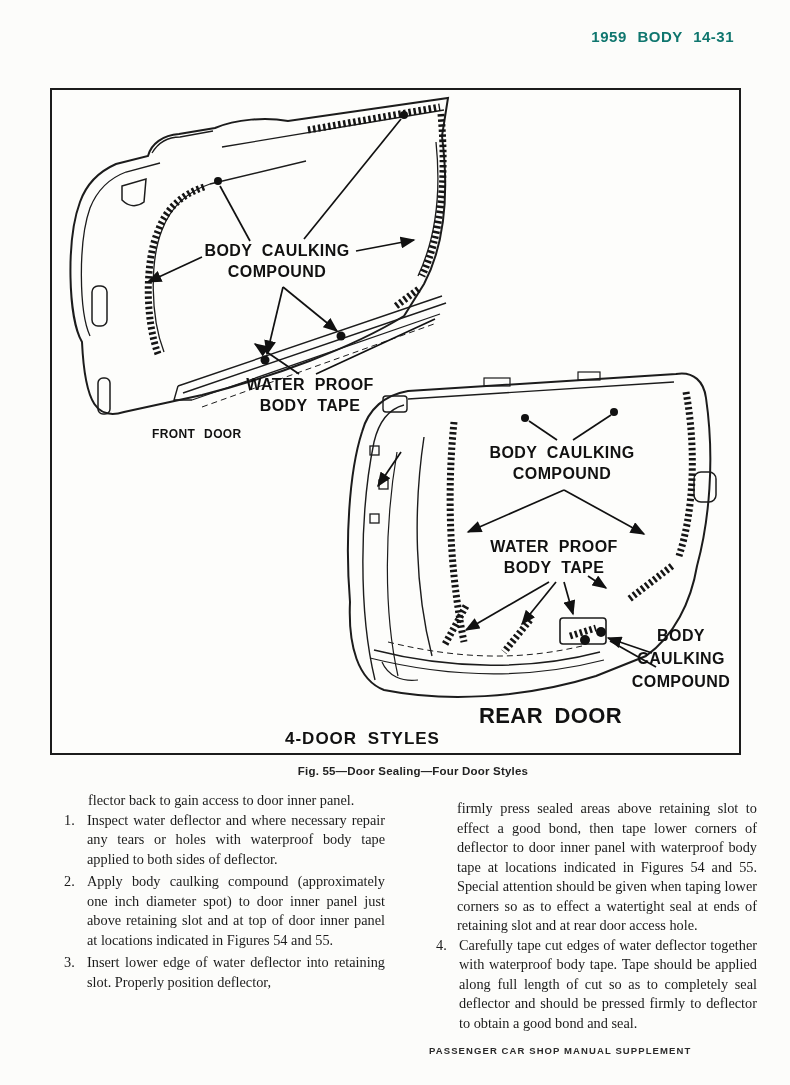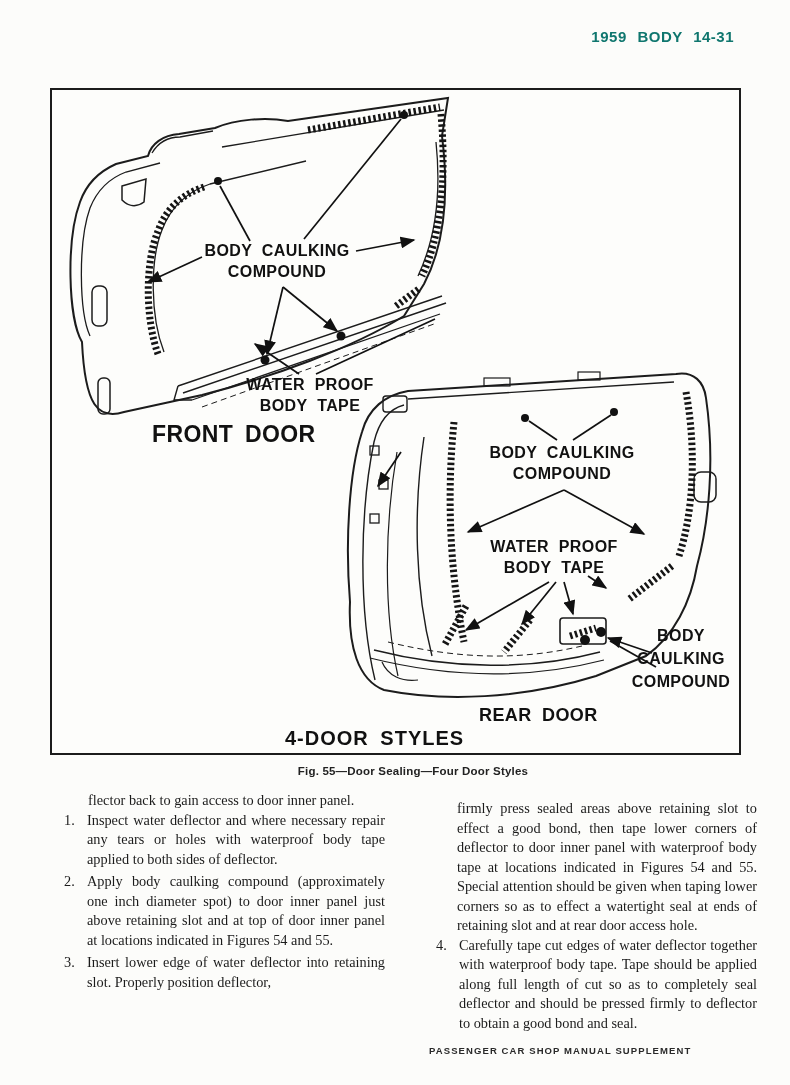--- a/index.html
+++ b/index.html
@@ -144,37 +144,37 @@
     </svg>
 
     <div class="fig-label ctr" style="left:225px;top:150px;">
       <span>BODY CAULKING</span>
       <span>COMPOUND</span>
     </div>
     <div class="fig-label ctr" style="left:258px;top:284px;">
       <span>WATER PROOF</span>
       <span>BODY TAPE</span>
     </div>
-    <div class="fig-label" style="left:100px;top:334px;font-size:23px;">FRONT DOOR</div>
+    <div class="fig-label" style="left:100px;top:334px;font-size:12px;">FRONT DOOR</div>
 
     <div class="fig-label ctr" style="left:510px;top:352px;">
       <span>BODY CAULKING</span>
       <span>COMPOUND</span>
     </div>
     <div class="fig-label ctr" style="left:502px;top:446px;">
       <span>WATER PROOF</span>
       <span>BODY TAPE</span>
     </div>
     <div class="fig-label ctr" style="left:629px;top:534px;line-height:23px;">
       <span>BODY</span>
       <span>CAULKING</span>
       <span>COMPOUND</span>
     </div>
-    <div class="fig-label" style="left:427px;top:615px;font-size:18px;">REAR DOOR</div>
-    <div class="fig-label" style="left:233px;top:638px;font-size:20px;letter-spacing:1px;">4-DOOR STYLES</div>
+    <div class="fig-label" style="left:427px;top:615px;font-size:22px;">REAR DOOR</div>
+    <div class="fig-label" style="left:233px;top:638px;font-size:17px;letter-spacing:1px;">4-DOOR STYLES</div>
   </div>
 
   <div class="caption">Fig. 55—Door Sealing—Four Door Styles</div>
 
   <div class="text-cols">
     <div class="col">
       <p class="cont">flector back to gain access to door inner panel.</p>
       <div class="list-item">
         <span class="num">1.</span>
         <span class="itext">Inspect water deflector and where necessary repair any tears or holes with waterproof body tape applied to both sides of deflector.</span>

